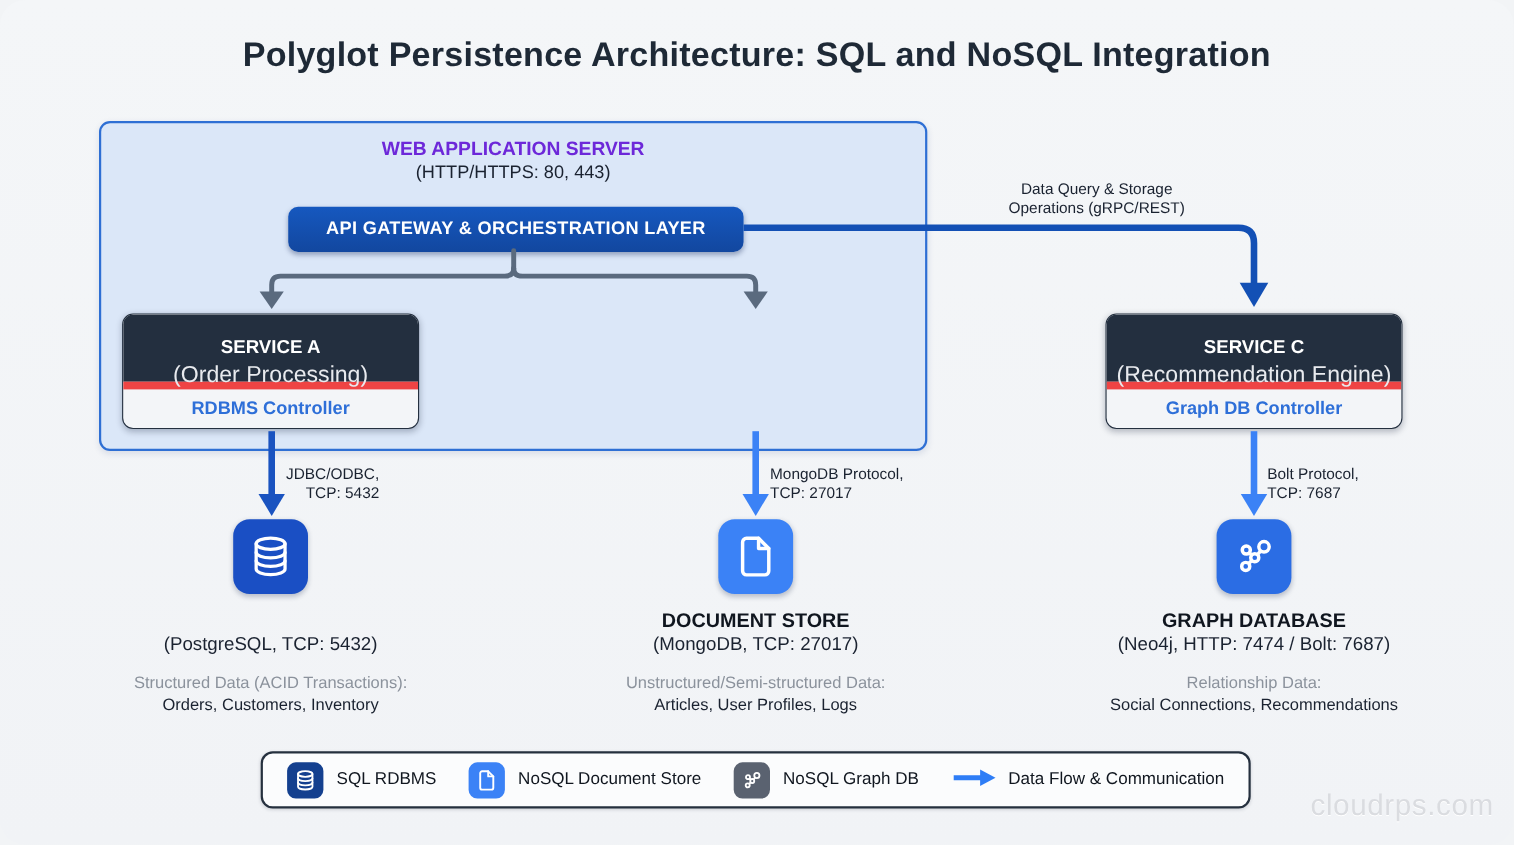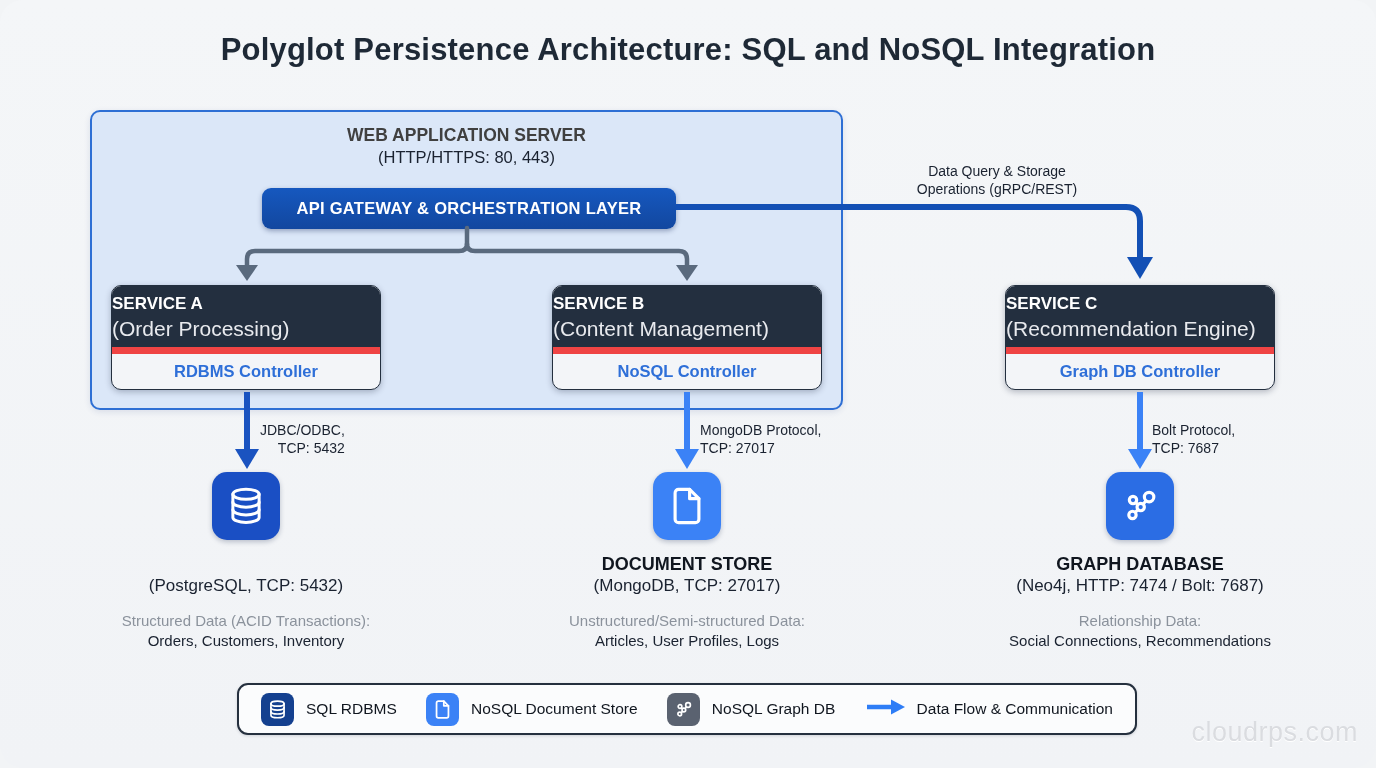--- a/index.html
+++ b/index.html
@@ -8,34 +8,34 @@
   .stage { position:relative; width:1376px; height:768px; background:linear-gradient(180deg,#f4f6f8 0%,#f1f3f6 100%);border-radius:23px; }
 
   .title { position:absolute; top:32px; left:0; width:1376px; text-align:center;
            font-size:31px; font-weight:800; color:#1e2936; letter-spacing:.2px; }
 
   
   .web-box { position:absolute; left:90px; top:110px; width:753px; height:300px;
              background:#dbe7f8; border:2.5px solid #2e6fd4; border-radius:10px;
              box-shadow:0 2px 6px rgba(30,60,120,.12); }
   .ws-name { position:absolute; left:0; top:13px; width:100%; text-align:center;
-             font-size:17.5px; font-weight:800; color:#404040; }
+             font-size:17.5px; font-weight:800; color:#6d28d9; }
   .ws-ports { position:absolute; left:0; top:36px; width:100%; text-align:center;
               font-size:16.5px; color:#1a2230; }
   .gateway { position:absolute; left:170px; top:76px; width:414px; height:41px;
              background:linear-gradient(180deg,#1658bf,#12479f); border-radius:9px;
              display:flex; align-items:center; justify-content:center;
              color:#fff; font-size:16.5px; font-weight:800; letter-spacing:.3px;
              box-shadow:0 2px 5px rgba(10,30,80,.35); }
 
   
   .service { position:absolute; top:285px; width:270px; height:105px;
              border-radius:10px; overflow:hidden; background:#f3f5f8;
              border:1.5px solid #232f3f; box-shadow:0 2px 6px rgba(15,25,50,.28); }
-  .service .head { height:61px; background:#232f3f; color:#fff; padding-top:8px; }
+  .service .head { height:61px; background:#232f3f; color:#fff; text-align:center; padding-top:20px; }
   .service .head .s-name { font-size:17px; font-weight:800; }
   .service .head .s-role { font-size:21px; color:#e8eaee; margin-top:3px; }
   .service .ctrl { height:42px; display:flex; align-items:center; justify-content:center;
                    font-size:16.5px; font-weight:700; color:#2e6fd8; border-top:7px solid #ef4444; }
   .svc-a { left:111px; } .svc-b { left:552px; } .svc-c { left:1005px; }
 
   
   .flow-label { position:absolute; font-size:14px; color:#1a2230; line-height:18px; }
   .flow-center { text-align:center; }
 
@@ -91,27 +91,20 @@
   </div>
 
   <div class="service svc-a">
     <div class="head">
       <div class="s-name">SERVICE A</div>
       <div class="s-role">(Order Processing)</div>
     </div>
     <div class="ctrl">RDBMS Controller</div>
   </div>
 
-  <div class="service svc-b">
-    <div class="head">
-      <div class="s-name">SERVICE B</div>
-      <div class="s-role">(Content Management)</div>
-    </div>
-    <div class="ctrl">NoSQL Controller</div>
-  </div>
 
   <div class="service svc-c">
     <div class="head">
       <div class="s-name">SERVICE C</div>
       <div class="s-role">(Recommendation Engine)</div>
     </div>
     <div class="ctrl">Graph DB Controller</div>
   </div>
 
   <svg class="overlay" viewBox="0 0 1376 768">

